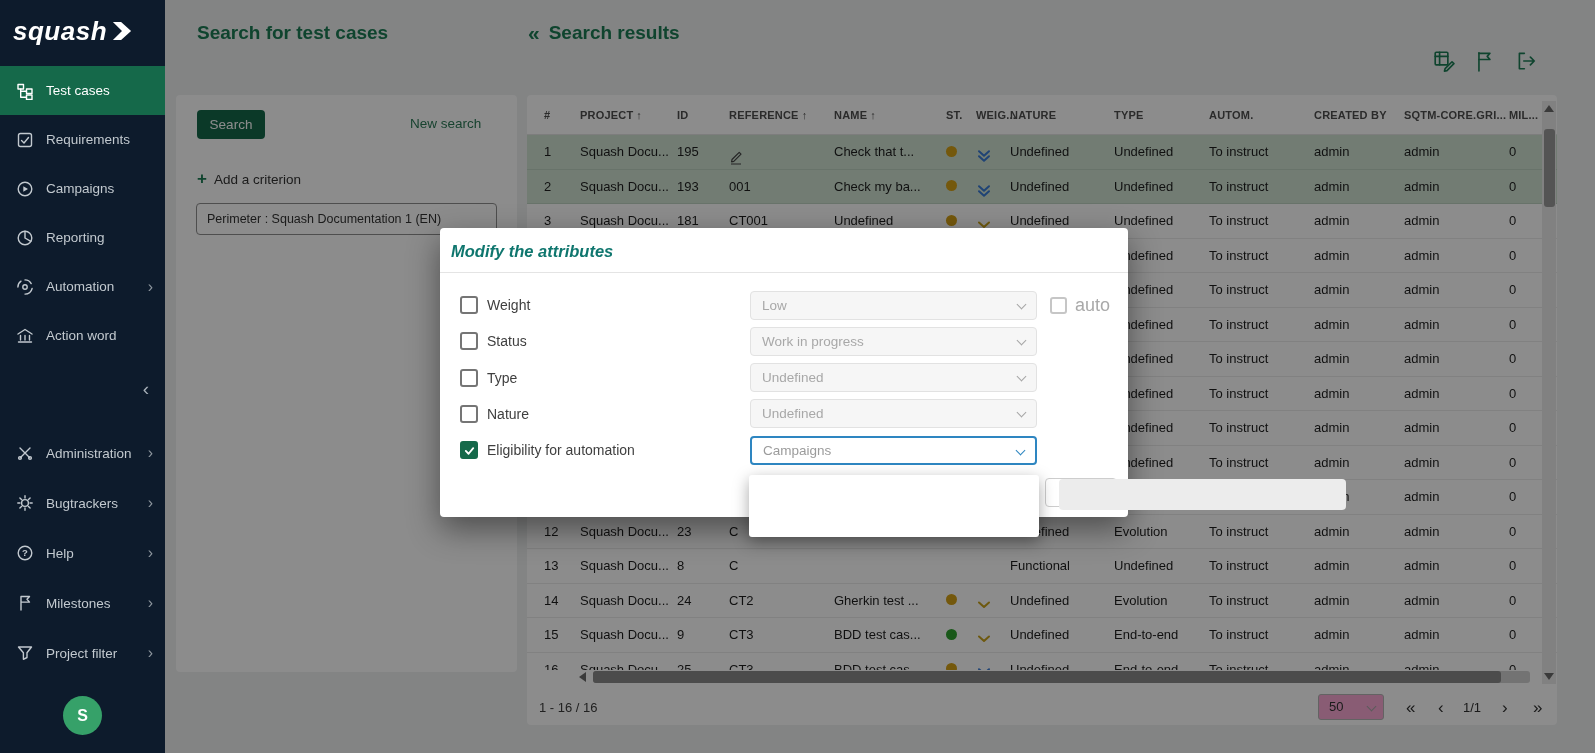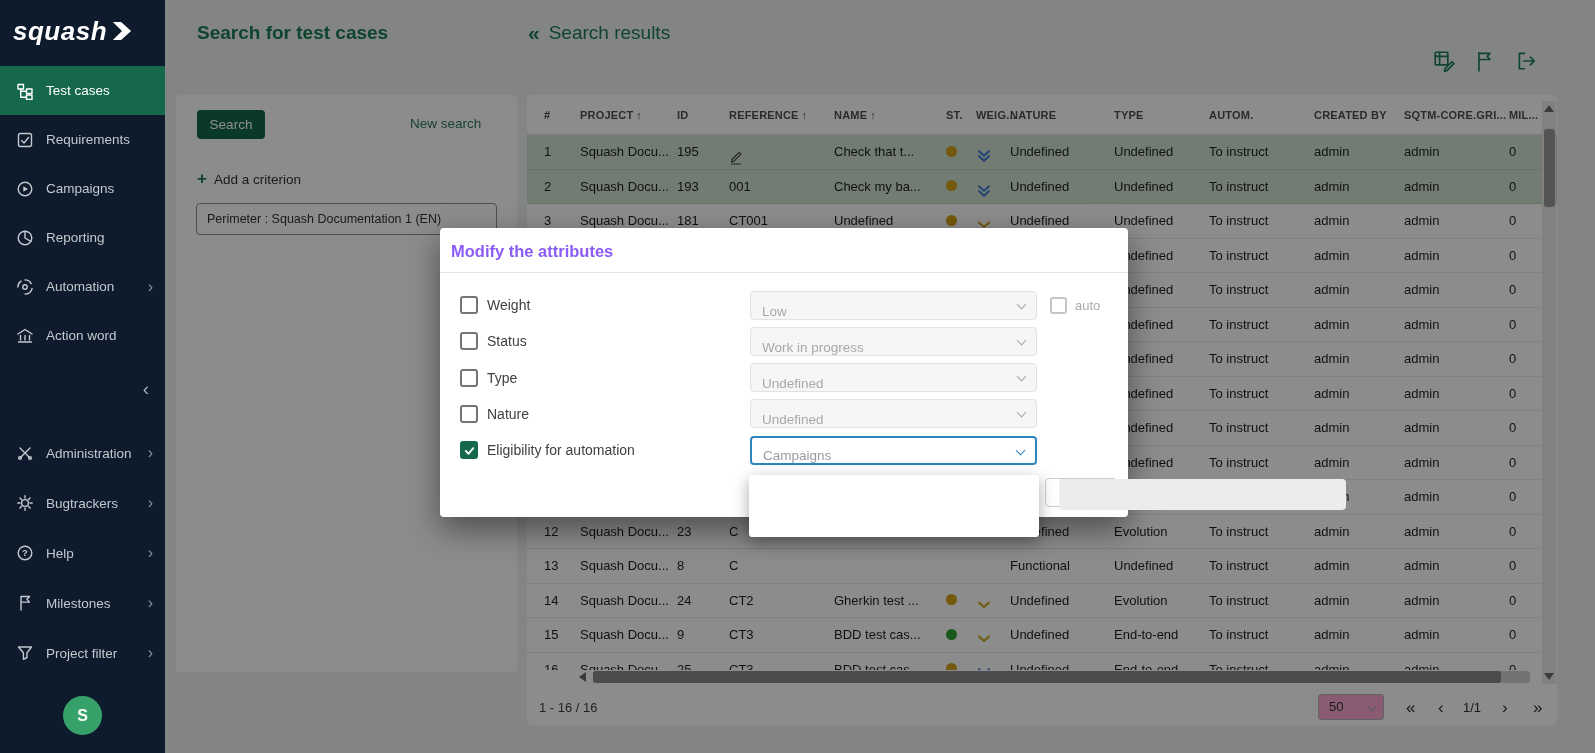--- a/index.html
+++ b/index.html
@@ -24,21 +24,21 @@
   .mi-label{ margin-left:12px; white-space:nowrap; }
   .mi-chev{ position:absolute; right:12px; font-size:16px; color:#8b949c; }
   .collapse-row{ position:absolute; top:374px; left:0; right:0; height:30px; text-align:right; padding-right:16px; color:#a7b0b8; font-size:19px; line-height:30px; cursor:pointer; }
   .avatar{ position:absolute; bottom:18px; left:63px; width:39px; height:39px; border-radius:50%; background:#36a169; color:#fff; font-size:16px; font-weight:bold; display:flex; align-items:center; justify-content:center; cursor:pointer; }
 
   
   .main{ position:absolute; left:165px; top:0; width:1430px; height:753px; background:#eef0f1; }
   .page-title{ position:absolute; left:32px; top:22px; font-size:19px; font-weight:bold; color:#1d7d55; }
   .results-head{ position:absolute; left:363px; top:22px; display:flex; align-items:center; gap:9px; }
   .back-chev{ color:#1d7d55; font-size:21px; font-weight:bold; line-height:20px; cursor:pointer; }
-  .results-title{ font-size:19px; font-weight:normal; color:#1d7d55; }
+  .results-title{ font-size:19px; font-weight:bold; color:#1d7d55; }
   .toolbar{ position:absolute; left:1268px; top:50px; display:flex; gap:19px; }
   .tool{ width:22px; height:22px; color:#1d7d55; cursor:pointer; }
   .tool svg{ width:100%; height:100%; fill:none; stroke:currentColor; stroke-width:1.5; stroke-linecap:round; stroke-linejoin:round; }
 
   
   .search-card{ position:absolute; left:11px; top:95px; width:341px; height:577px; background:#fff; border-radius:4px; }
   .btn-search{ position:absolute; left:21px; top:15px; width:68px; height:29px; background:#15694a; color:#fff; border:none; border-radius:4px; font-size:13.5px; font-family:inherit; cursor:pointer; }
   .new-search{ position:absolute; left:234px; top:21px; font-size:13.5px; color:#2c7a57; cursor:pointer; }
   .add-criterion{ position:absolute; left:21px; top:74px; font-size:13.5px; color:#333; cursor:pointer; }
   .add-plus{ color:#1d7d55; font-size:17px; font-weight:bold; margin-right:7px; }
@@ -78,35 +78,35 @@
   .tfoot{ position:absolute; left:0; right:0; top:595px; height:35px; }
   .range{ position:absolute; left:12px; top:0; line-height:35px; font-size:13px; color:#3d3d3d; }
   .psize{ position:absolute; left:791px; top:4px; width:66px; height:26px; border:1px solid #b5b5b5; border-radius:3px; background:#f9a8d4; font-size:13px; color:#333; line-height:24px; padding-left:10px; cursor:pointer; }
   .psize .caret{ right:8px; top:8px; }
   .pbtn{ position:absolute; top:0; line-height:35px; font-size:17px; color:#2f2f2f; cursor:pointer; }
   .pindic{ position:absolute; left:936px; top:0; line-height:35px; font-size:13px; color:#2f2f2f; }
 
   
   .overlay{ position:absolute; left:165px; top:0; width:1430px; height:753px; background:rgba(0,0,0,0.45); z-index:50; }
   .modal{ position:absolute; left:440px; top:228px; width:688px; height:289px; background:#fff; border-radius:4px; z-index:60; box-shadow:0 12px 32px rgba(0,0,0,.45); }
-  .m-title{ padding:14px 12px 11px 11px; font-size:16.5px; font-weight:600; color:#8b5cf6; border-bottom:1px solid #e4e4e4; }
+  .m-title{ padding:14px 12px 11px 11px; font-size:16.5px; font-weight:600; color:#0f766e; border-bottom:1px solid #e4e4e4;font-style:italic; }
   .m-fields{ position:absolute; left:0; right:0; top:59px; }
   .field{ position:relative; height:36.3px; display:flex; align-items:center; padding-left:20px; }
   .cb{ width:18px; height:18px; border:2px solid #757575; border-radius:3px; background:#fff; display:inline-flex; align-items:center; justify-content:center; flex:none; cursor:pointer; }
   .cb svg{ width:13px; height:13px; display:none; }
   .cb.checked{ background:#15694a; border-color:#15694a; }
   .cb.checked svg{ display:block; }
   .cb.mini{ width:17px; height:17px; border-color:#c6c6c6; }
   .f-label{ margin-left:9px; font-size:14px; color:#3f3f3f; }
-  .sel{ position:absolute; left:310px; top:3.5px; width:287px; height:29px; border-radius:4px; font-size:13.5px; display:flex; align-items:flex-end; padding-left:11px; cursor:pointer; }
+  .sel{ position:absolute; left:310px; top:3.5px; width:287px; height:29px; border-radius:4px; font-size:13.5px; display:flex; align-items:center; padding-left:11px; cursor:pointer; }
   .sel.disabled{ background:#f6f6f6; border:1px solid #e2e2e2; color:#a8a8a8; }
   .sel.focused{ background:#fff; border:2px solid #2e86c1; color:#9b9b9b; }
   .caret{ position:absolute; right:11px; top:9px; width:7px; height:7px; border-right:1.6px solid #a6a6a6; border-bottom:1.6px solid #a6a6a6; transform:rotate(45deg); }
   .sel.focused .caret{ border-color:#2e86c1; }
-  .suffix{ position:absolute; left:610px; display:flex; align-items:center; gap:8px; color:#a9a9a9; font-size:13px; }
+  .suffix{ position:absolute; left:610px; display:flex; align-items:center; gap:8px; color:#a9a9a9; font-size:18px; }
   .btn-cancel{ position:absolute; left:605px; top:250px; width:72px; height:29px; background:#fff; border:1px solid #cdcdcd; border-radius:4px; font-size:13.5px; color:#333; font-family:inherit; cursor:pointer; }
   .dd-panel{ position:absolute; left:749px; top:475px; width:290px; background:#fff; border-radius:3px; z-index:70; box-shadow:0 5px 16px rgba(0,0,0,.35); padding:0; }
   .opt{ line-height:31px; height:31px; padding-left:13px; font-size:14px; color:#333; cursor:pointer; white-space:nowrap; overflow:hidden; }
   .opt.sel{ font-weight:bold; background:#ececec; }
 </style>
 </head>
 <body>
 
 <div class="sidebar">
   <div class="logo">

